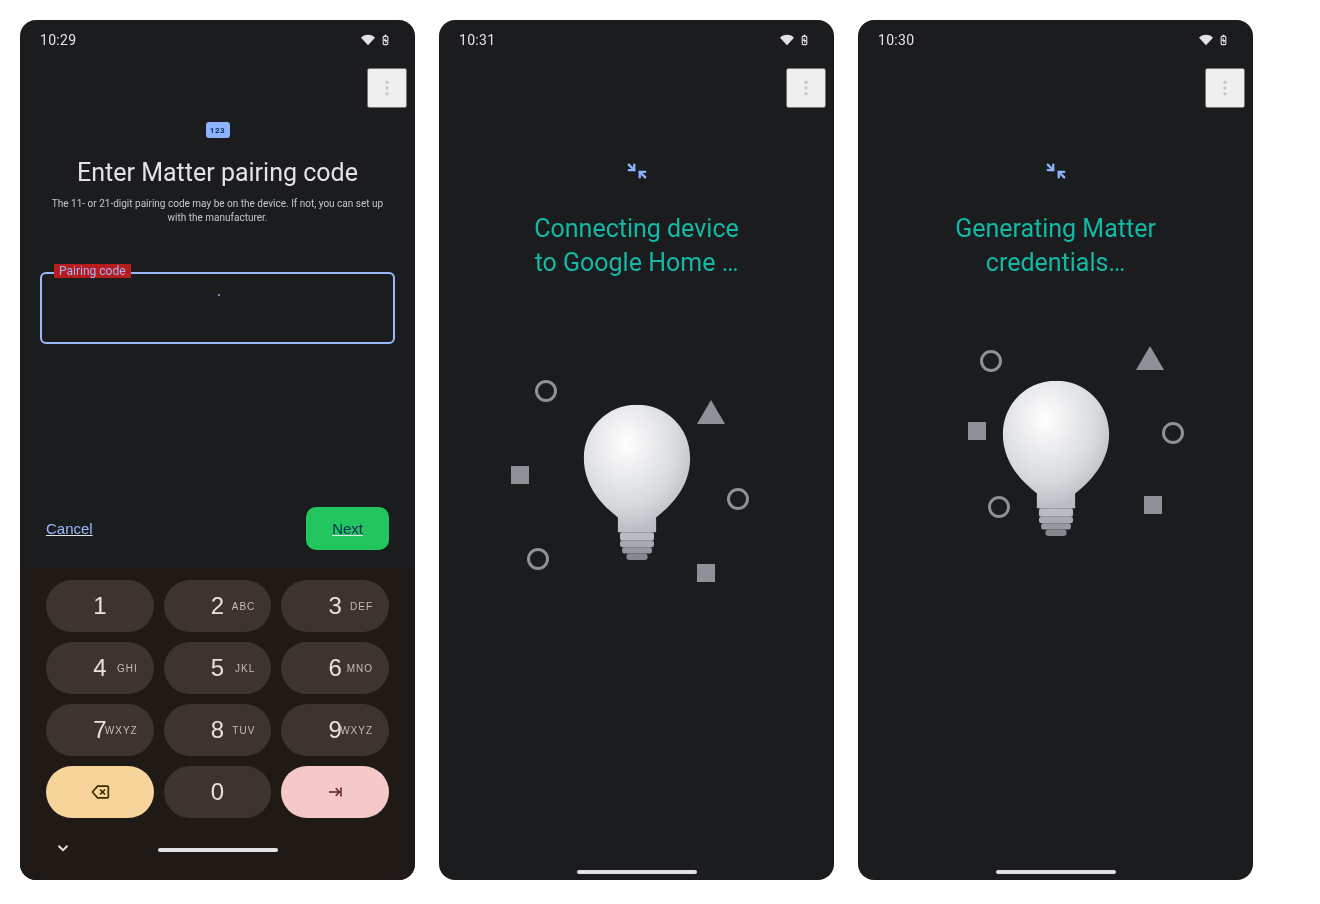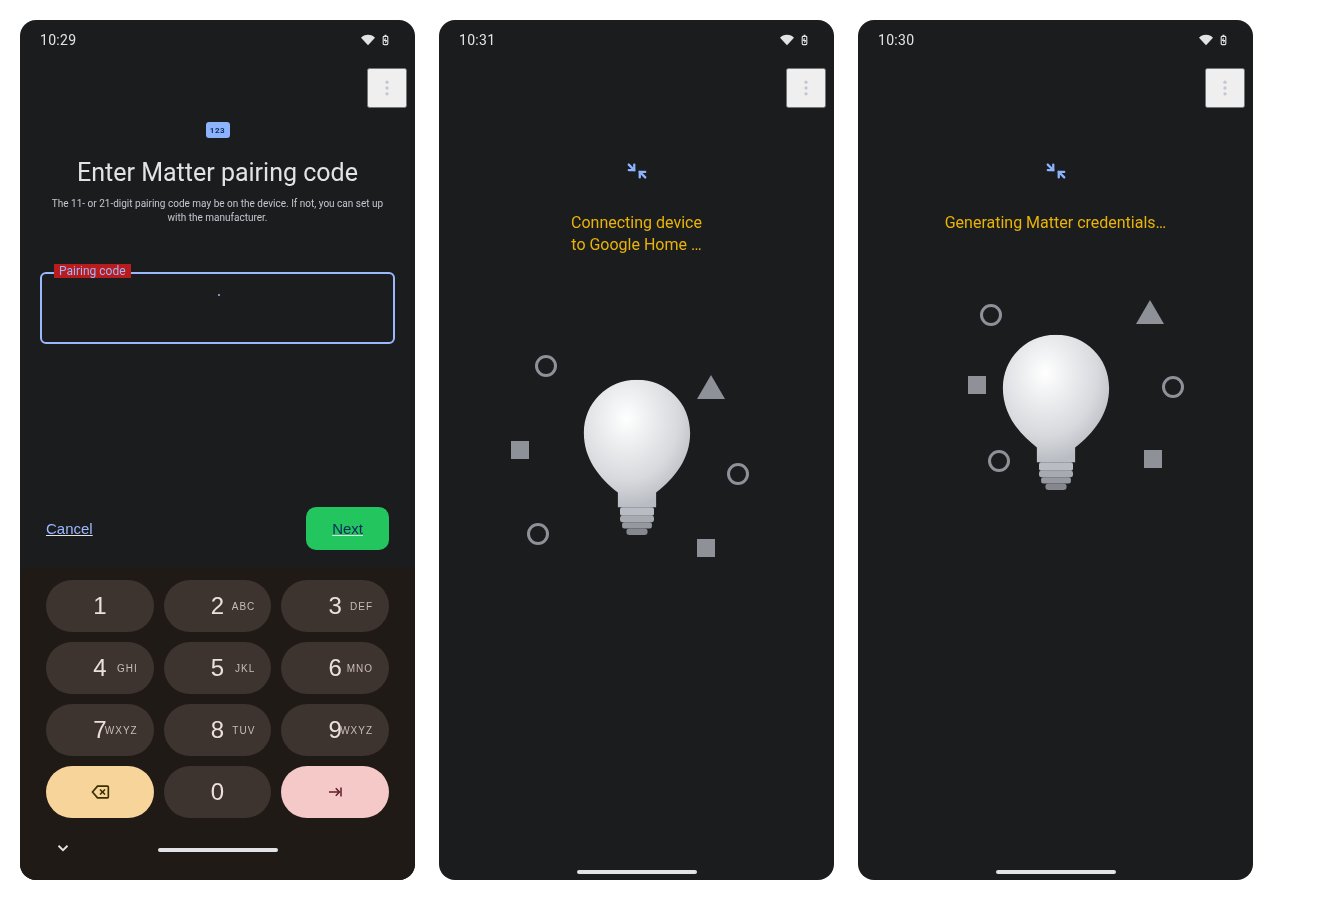--- a/index.html
+++ b/index.html
@@ -169,23 +169,23 @@
   .home-pill {
     width:120px; height:4px; background:#e3e2e6; border-radius:2px; margin:0 auto;
   }
   
   .arrows-icon {
     margin-top:100px;
     color:#8db3ff;
   }
   .title2 {
     margin-top:26px;
-    font-size:16px;
+    font-size:25px;
     font-weight:400;
-    color:#eab308;
+    color:#14b8a6;
     text-align:center;
     line-height:1.35;
     padding: 0 20px;
   }
   .bulb-scene {
     margin-top: 90px;
     position:relative;
     width: 280px;
     height: 260px;
   }

